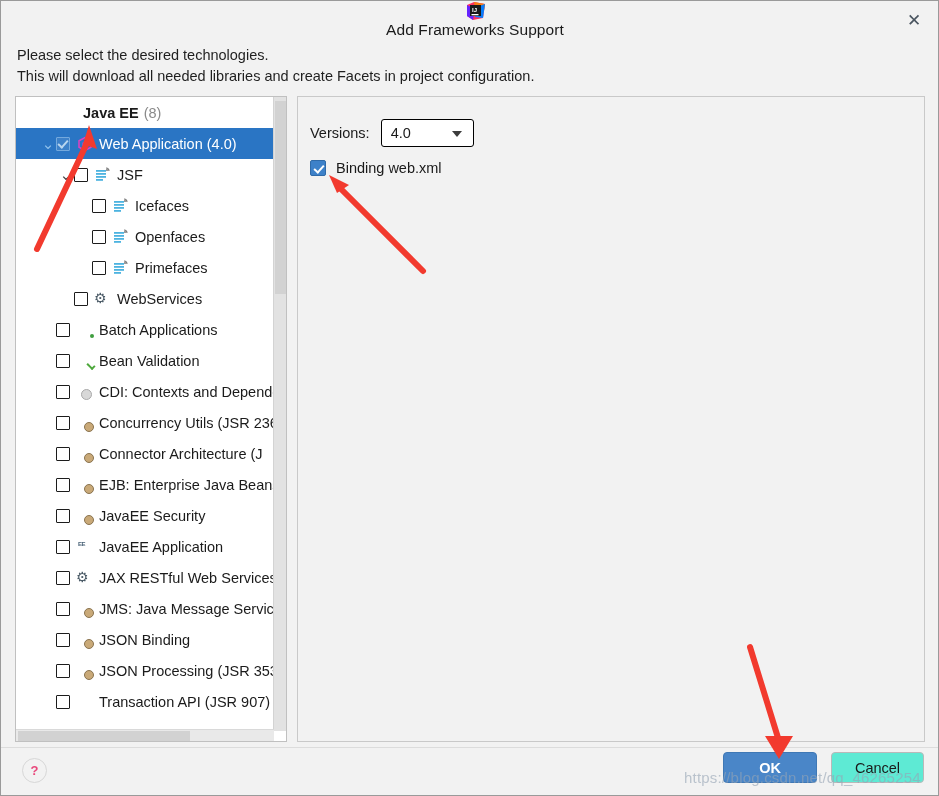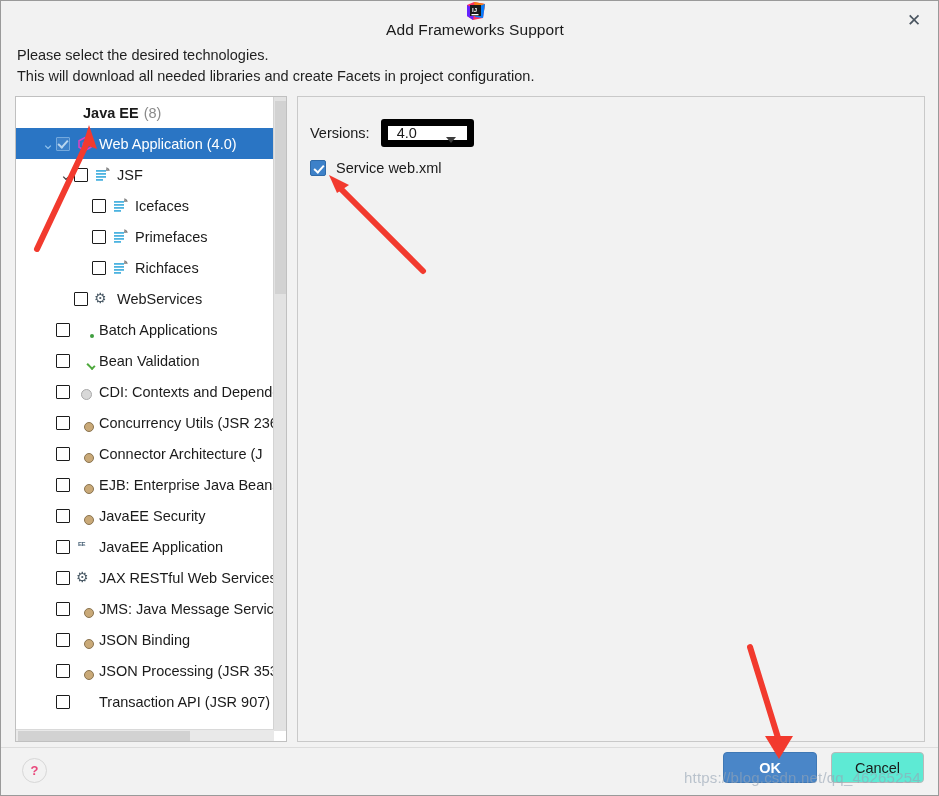--- a/index.html
+++ b/index.html
@@ -196,21 +196,21 @@
   }
   #versions-row {
     position: absolute; left: 12px; top: 22px;
     display: flex; align-items: center;
   }
   #versions-label { font-size: 14.5px; color: #1a1a1a; text-align: center; }
   #versions-select {
     margin-left: 11px;
     width: 93px; height: 28px;
     background: #ffffff;
-    border: 7px solid #000000; border-radius: 3px;
+    border: 1px solid #000000; border-radius: 3px;
     display: flex; align-items: center;
     position: relative;
     cursor: pointer;
   }
   #versions-value { margin-left: 9px; font-size: 14.5px; color: #1a1a1a; }
   #versions-arrow {
     position: absolute; right: 11px; top: 11px;
     width: 0; height: 0;
     border-left: 5.5px solid transparent;
     border-right: 5.5px solid transparent;
@@ -357,36 +357,36 @@
           <span class="ico">
             <svg class="ic-jsf" width="16" height="15" viewBox="0 0 16 15">
               <rect x="1" y="3" width="10" height="1.8" fill="#4db3e0"></rect>
               <rect x="1" y="6" width="10" height="1.8" fill="#4db3e0"></rect>
               <rect x="1" y="9" width="10" height="1.8" fill="#4db3e0"></rect>
               <rect x="1" y="12" width="7" height="1.8" fill="#4db3e0"></rect>
               <path d="M11 1 a3 3 0 0 1 3 3" fill="none" stroke="#7a7a7a" stroke-width="1.1"></path>
               <circle cx="12" cy="3" r="1" fill="#7a7a7a"></circle>
             </svg>
           </span>
-          <span class="lbl">Primefaces</span>
+          <span class="lbl">Openfaces</span>
         </div>
         <div class="trow ind3">
           <span class="twisty"></span>
           <span class="cb"></span>
           <span class="ico">
             <svg class="ic-jsf" width="16" height="15" viewBox="0 0 16 15">
               <rect x="1" y="3" width="10" height="1.8" fill="#4db3e0"></rect>
               <rect x="1" y="6" width="10" height="1.8" fill="#4db3e0"></rect>
               <rect x="1" y="9" width="10" height="1.8" fill="#4db3e0"></rect>
               <rect x="1" y="12" width="7" height="1.8" fill="#4db3e0"></rect>
               <path d="M11 1 a3 3 0 0 1 3 3" fill="none" stroke="#7a7a7a" stroke-width="1.1"></path>
               <circle cx="12" cy="3" r="1" fill="#7a7a7a"></circle>
             </svg>
           </span>
-          <span class="lbl">Richfaces</span>
+          <span class="lbl">Primefaces</span>
         </div>
         <div class="trow ind2">
           <span class="twisty"></span>
           <span class="cb"></span>
           <span class="ico"><span class="ic-gear">⚙</span></span>
           <span class="lbl">WebServices</span>
         </div>
         <div class="trow ind1">
           <span class="twisty"></span>
           <span class="cb"></span>
@@ -478,21 +478,21 @@
   <div id="detail-panel">
     <div id="versions-row">
       <span id="versions-label">Versions:</span>
       <div id="versions-select">
         <span id="versions-value">4.0</span>
         <span id="versions-arrow"></span>
       </div>
     </div>
     <div id="webxml-row">
       <span id="webxml-cb"></span>
-      <span id="webxml-label">Service web.xml</span>
+      <span id="webxml-label">Binding web.xml</span>
     </div>
   </div>
 
   <div id="footer-sep"></div>
   <div id="help-btn">
     <span>?</span>
   </div>
   <div id="ok-btn">OK</div>
   <div id="cancel-btn">Cancel</div>
 

